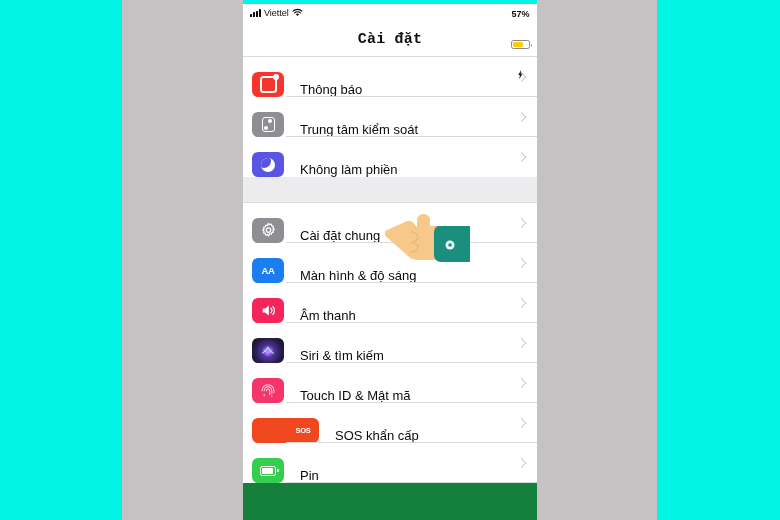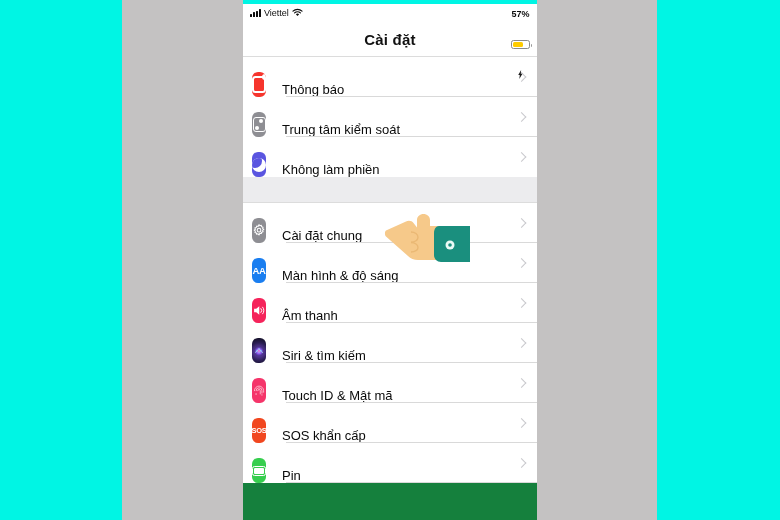--- a/index.html
+++ b/index.html
@@ -102,20 +102,21 @@
   }
 
   
   .navbar {
     height: 34px;
     display: flex;
     align-items: center;
     justify-content: center;
     background: #ffffff;
     border-bottom: 1px solid #dcdcdc;
+    font-family: Liberation Mono, monospace;
   }
   .navtitle {
     font-size: 15px;
     font-weight: bold;
     color: #111;
     letter-spacing: .2px;
   }
 
   
   .list { background: #ffffff; }
@@ -138,21 +139,21 @@
     position: absolute;
     left: 43px;
     right: 0;
     bottom: 0;
     height: 1px;
     background: #d9d9d9;
   }
   .row.no-sep::after { display: none; }
 
   .icon {
-    width: 14px;
+    width: 32px;
     height: 25px;
     border-radius: 6px;
     flex: 0 0 auto;
     display: flex;
     align-items: center;
     justify-content: center;
     overflow: hidden;
   }
   .label {
     margin-left: 16px;
@@ -243,21 +244,21 @@
   .ic-snd svg { display: block; }
 
   .ic-siri {
     background: radial-gradient(circle at 50% 55%, #7f4fd8 0%, #2b1e55 58%, #0d0c1a 100%);
   }
   .ic-siri svg { display: block; }
 
   .ic-touch { background: #f5356a; }
   .ic-touch svg { display: block; }
 
-  .ic-sos { background: #f1471f; }
+  .ic-sos { background: #f1471f; padding-left: 35px; }
   .ic-sos .g {
     color: #fff;
     font-size: 7.5px;
     font-weight: bold;
     letter-spacing: -.2px;
   }
 
   .ic-pin { background: #36ce4e; }
   .ic-pin .g {
     width: 16px; height: 10px;

